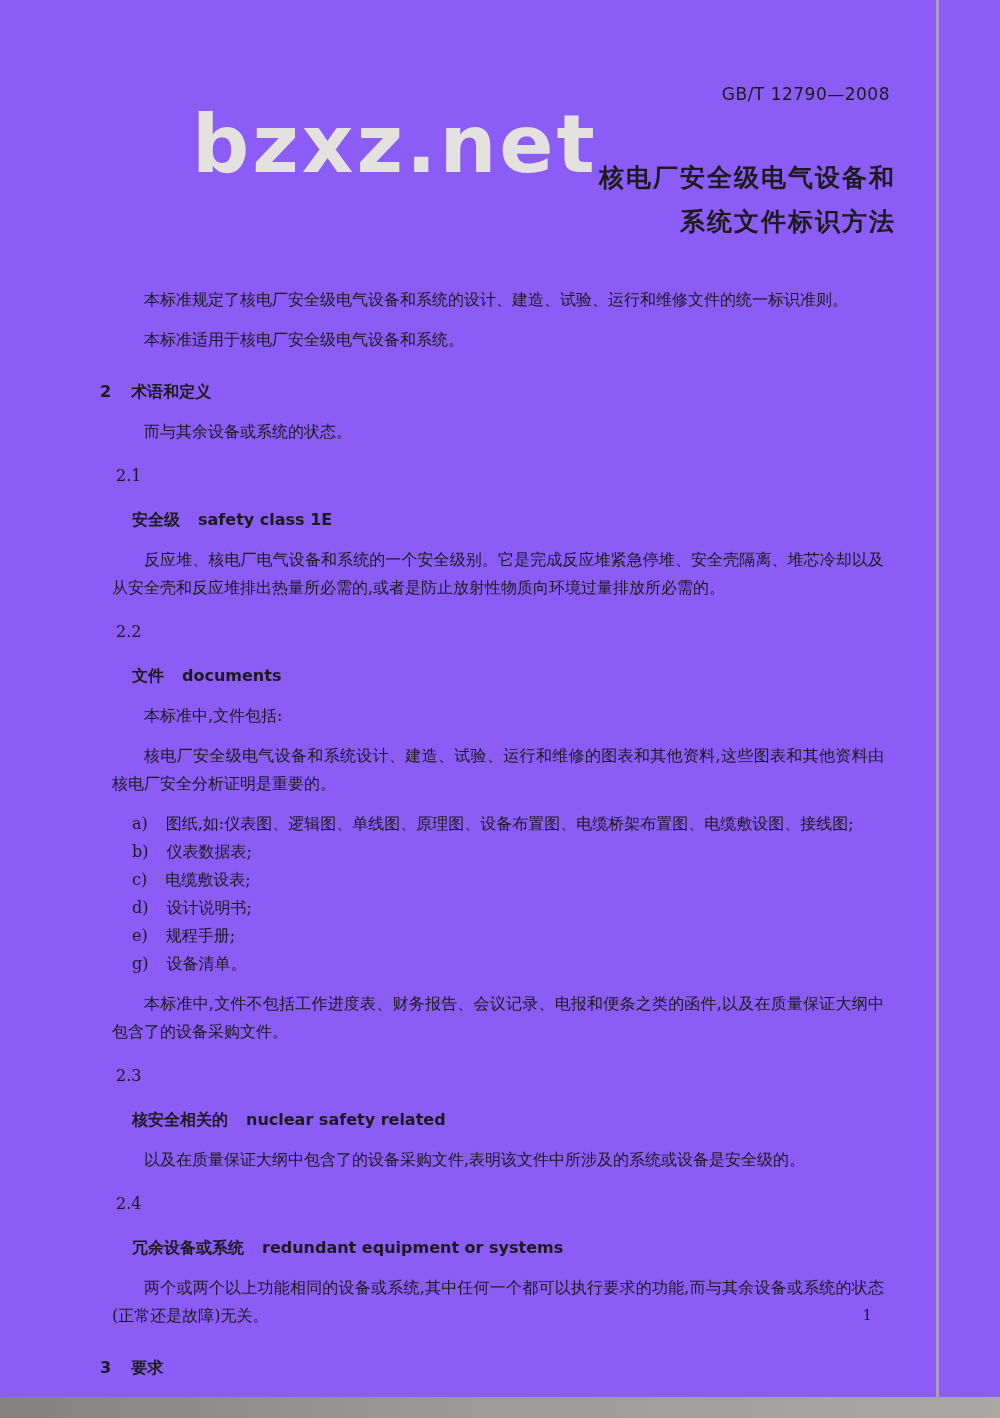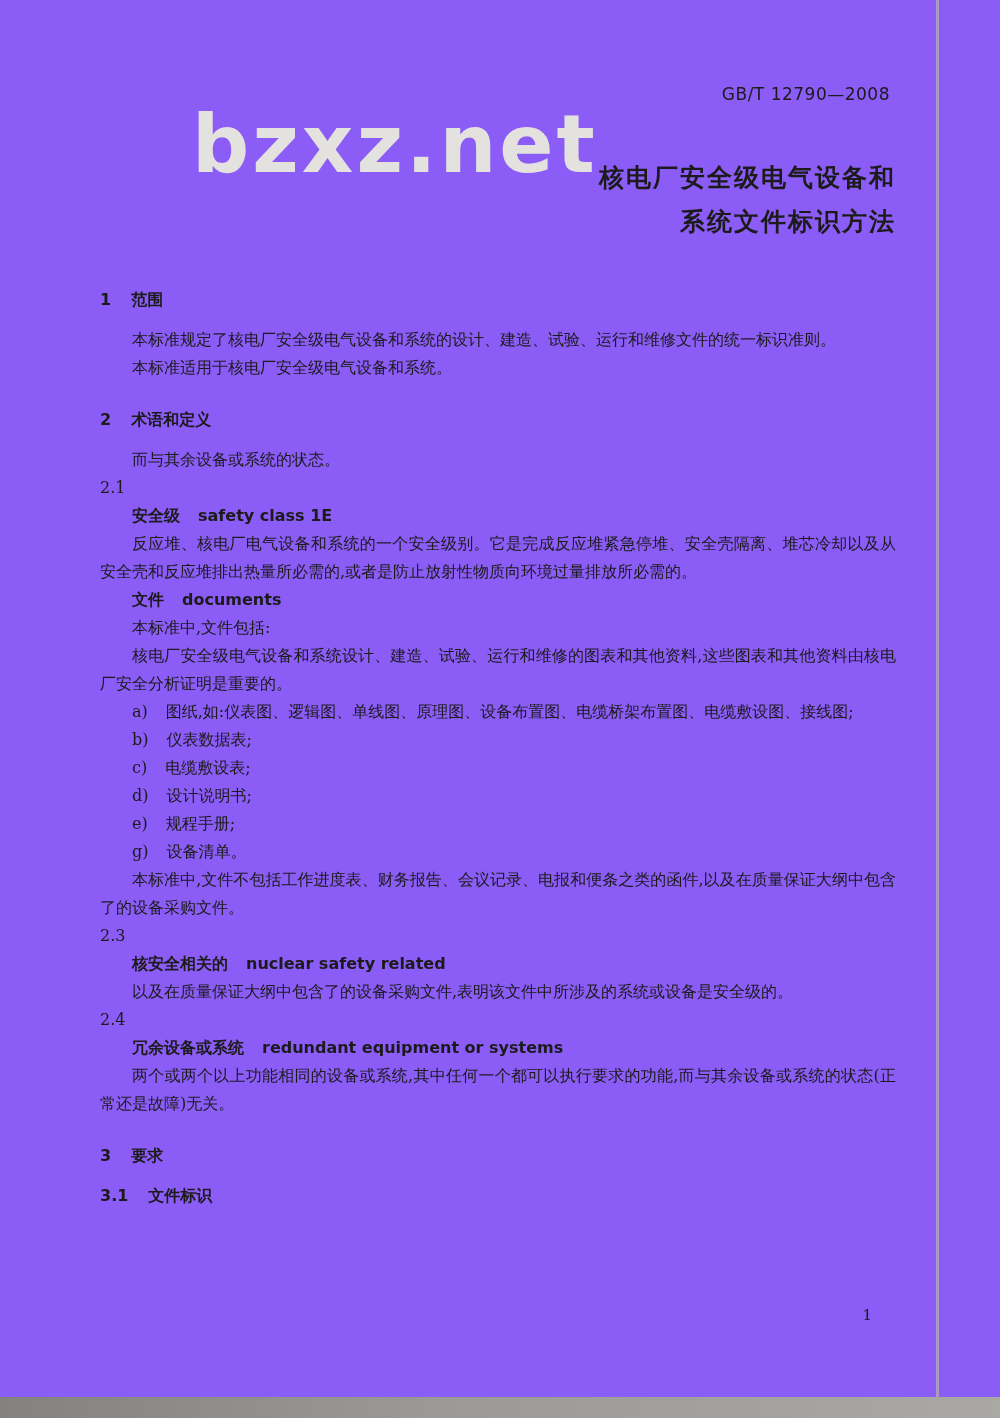--- a/index.html
+++ b/index.html
@@ -65,22 +65,22 @@
   }
   .sec-h2 {
     font-family: "DejaVu Sans", "Liberation Sans", sans-serif;
     font-weight: bold;
     font-size: 16px;
     line-height: 28px;
     margin: 4px 0 8px 0;
     text-align: left;
   }
   .h-num { margin-right: 20px; }
-  .para { margin: 0; text-indent: 2em; }
-  .clause-num { margin: 0; line-height: 28px; }
+  .para { margin: 12px; text-indent: 2em; }
+  .clause-num { margin: 16px; line-height: 28px; }
   .term {
     font-family: "DejaVu Sans", "Liberation Sans", sans-serif;
     font-weight: bold;
     padding-left: 2em;
     line-height: 28px;
     text-align: left;
   }
   .term-en { margin-left: 18px; text-align: right; }
   .list-item { padding-left: 2em; line-height: 28px; }
   .li-marker { margin-right: 18px; }
@@ -126,39 +126,37 @@
 
   <div class="doc-number">GB/T 12790—2008</div>
 
   <div class="content">
 
     <h1 class="doc-title">
       <span class="title-line">核电厂安全级电气设备和</span>
       <span class="title-line">系统文件标识方法</span>
     </h1>
 
-    <div class="sec-h">
-      <span class="h-num">1</span><span>范围</span>
-    </div>
 
     <p class="para">本标准规定了核电厂安全级电气设备和系统的设计、建造、试验、运行和维修文件的统一标识准则。</p>
     <p class="para">本标准适用于核电厂安全级电气设备和系统。</p>
 
     <div class="sec-h">
       <span class="h-num">2</span><span>术语和定义</span>
     </div>
 
     <p class="para">而与其余设备或系统的状态。</p>
 
     <div class="clause-num">2.1</div>
     <div class="term">
       <span class="term-zh">安全级</span><span class="term-en">safety class 1E</span>
     </div>
     <p class="para">反应堆、核电厂电气设备和系统的一个安全级别。它是完成反应堆紧急停堆、安全壳隔离、堆芯冷却以及从安全壳和反应堆排出热量所必需的,或者是防止放射性物质向环境过量排放所必需的。</p>
 
+    <div class="clause-num">2.2</div>
     <div class="term">
       <span class="term-zh">文件</span><span class="term-en">documents</span>
     </div>
     <p class="para">本标准中,文件包括:</p>
     <p class="para">核电厂安全级电气设备和系统设计、建造、试验、运行和维修的图表和其他资料,这些图表和其他资料由核电厂安全分析证明是重要的。</p>
 
     <div class="list-item">
       <span class="li-marker">a)</span><span>图纸,如:仪表图、逻辑图、单线图、原理图、设备布置图、电缆桥架布置图、电缆敷设图、接线图;</span>
     </div>
     <div class="list-item">

